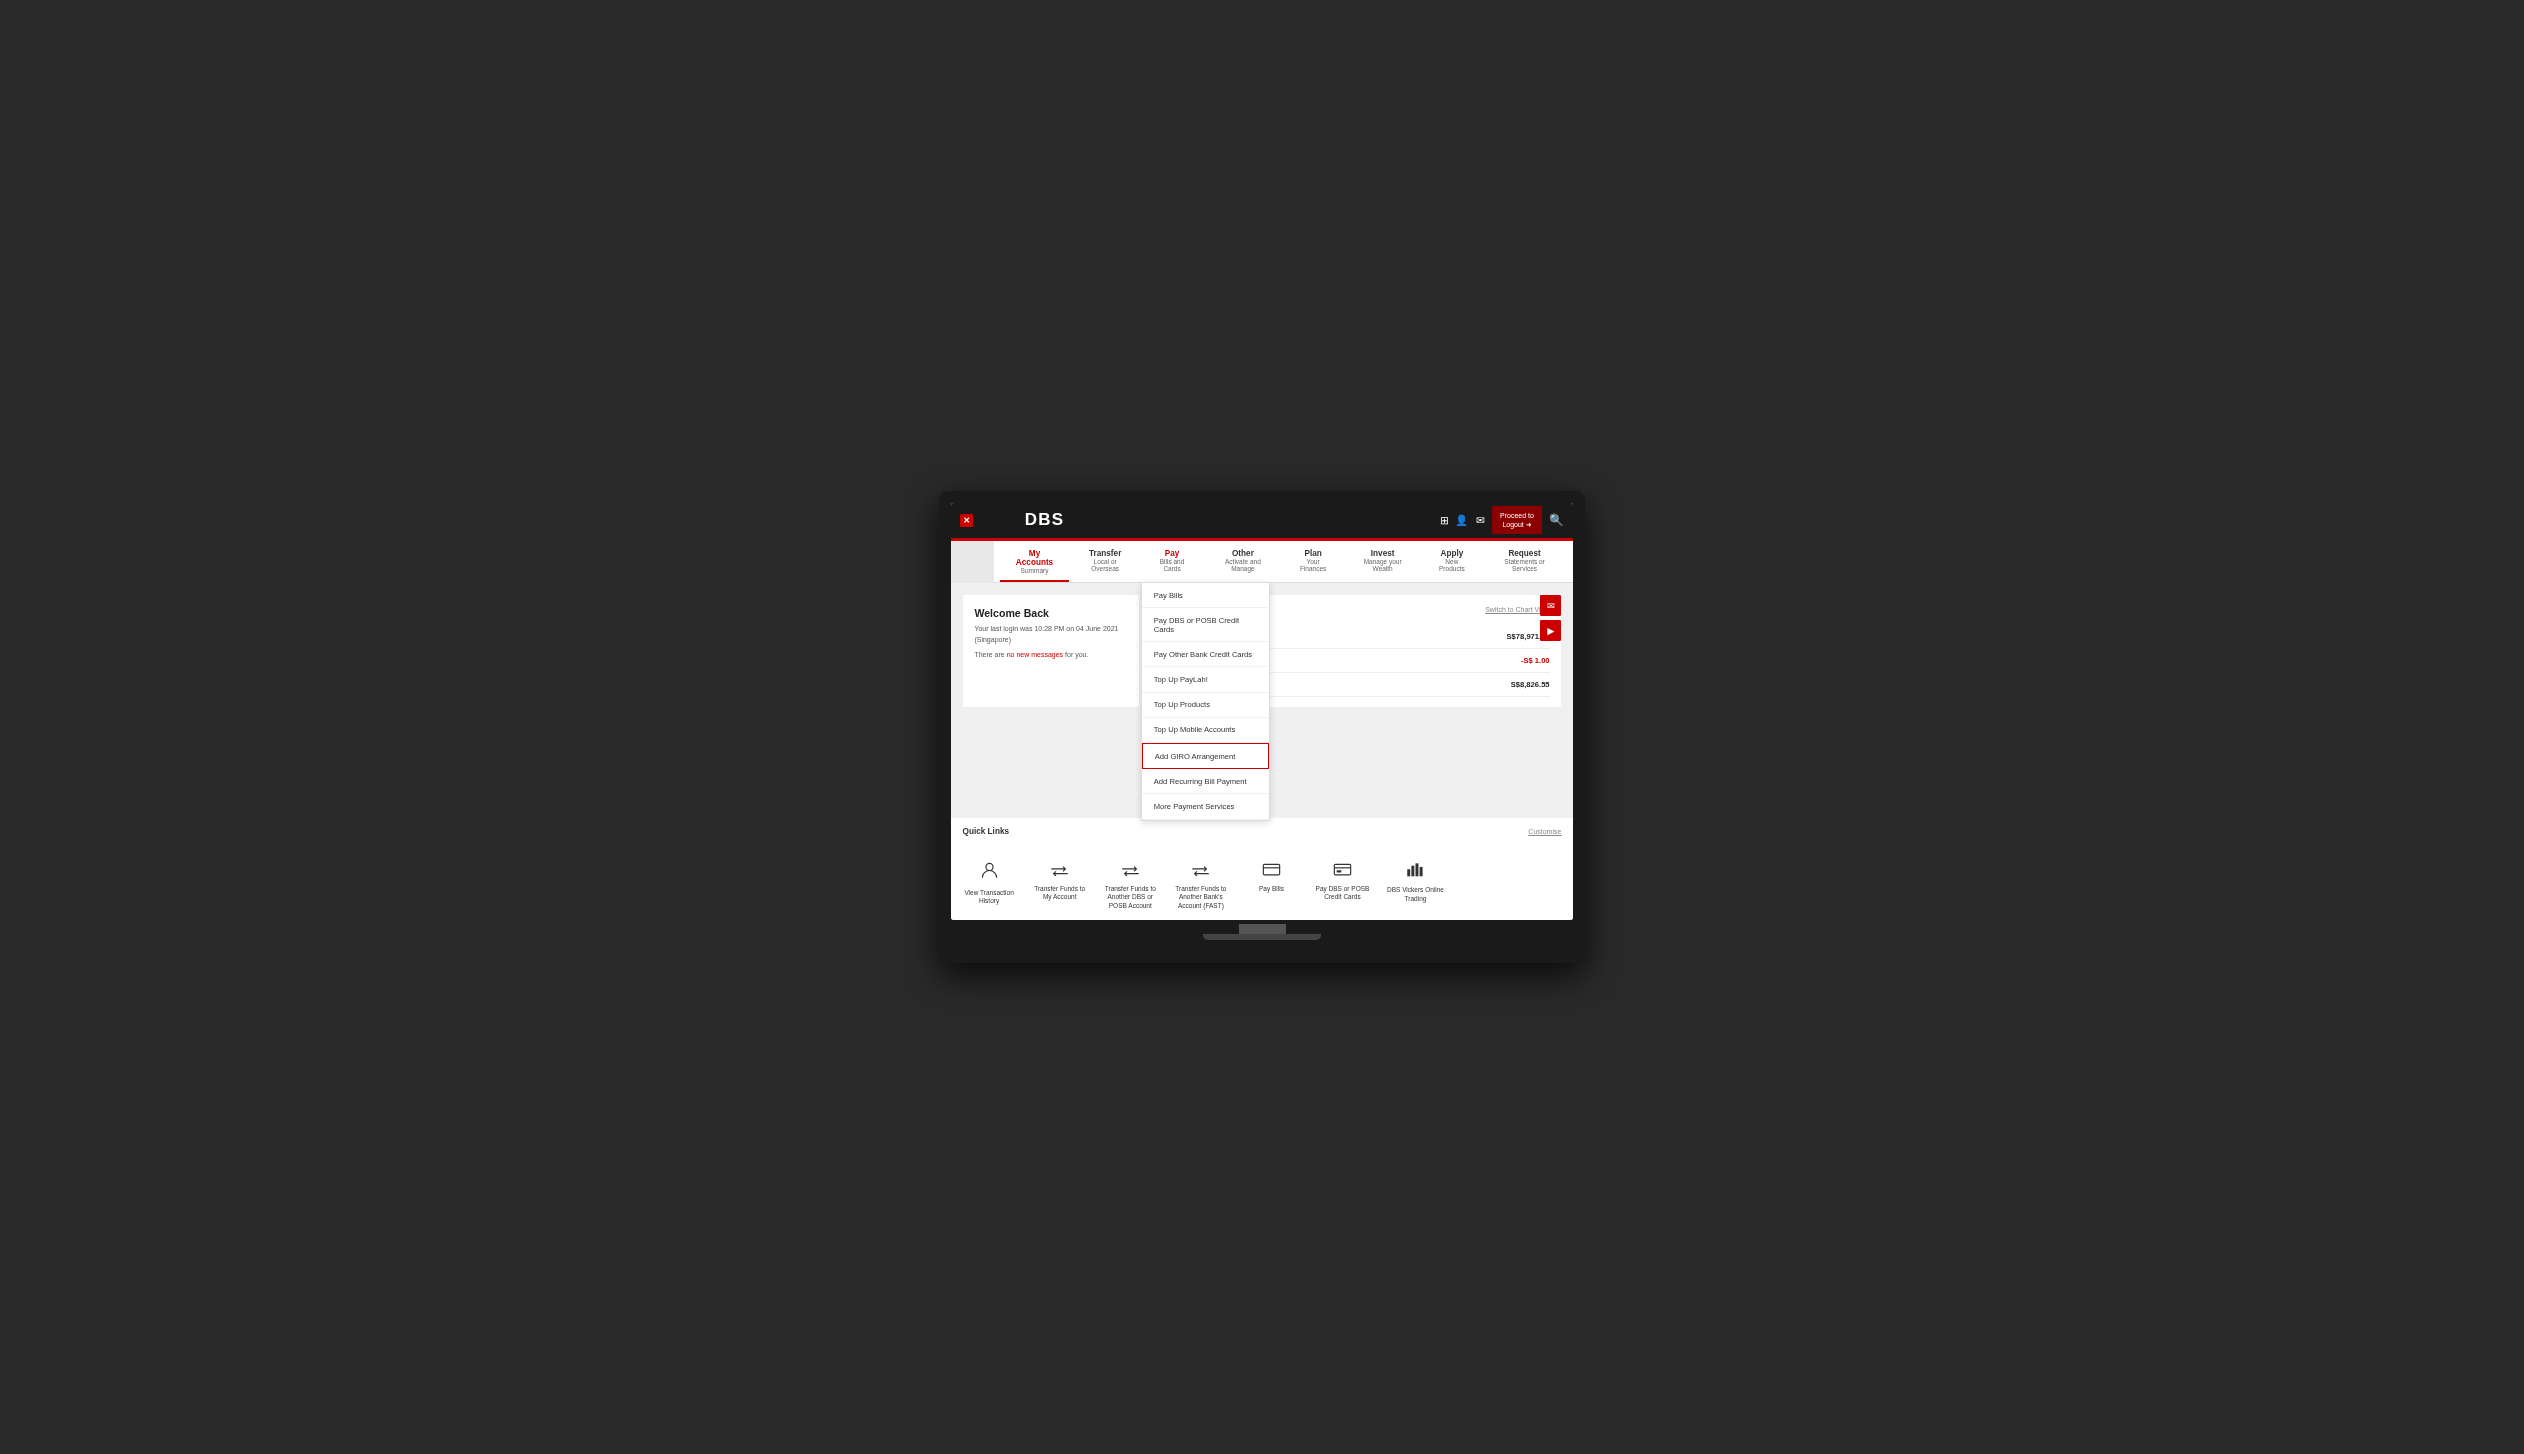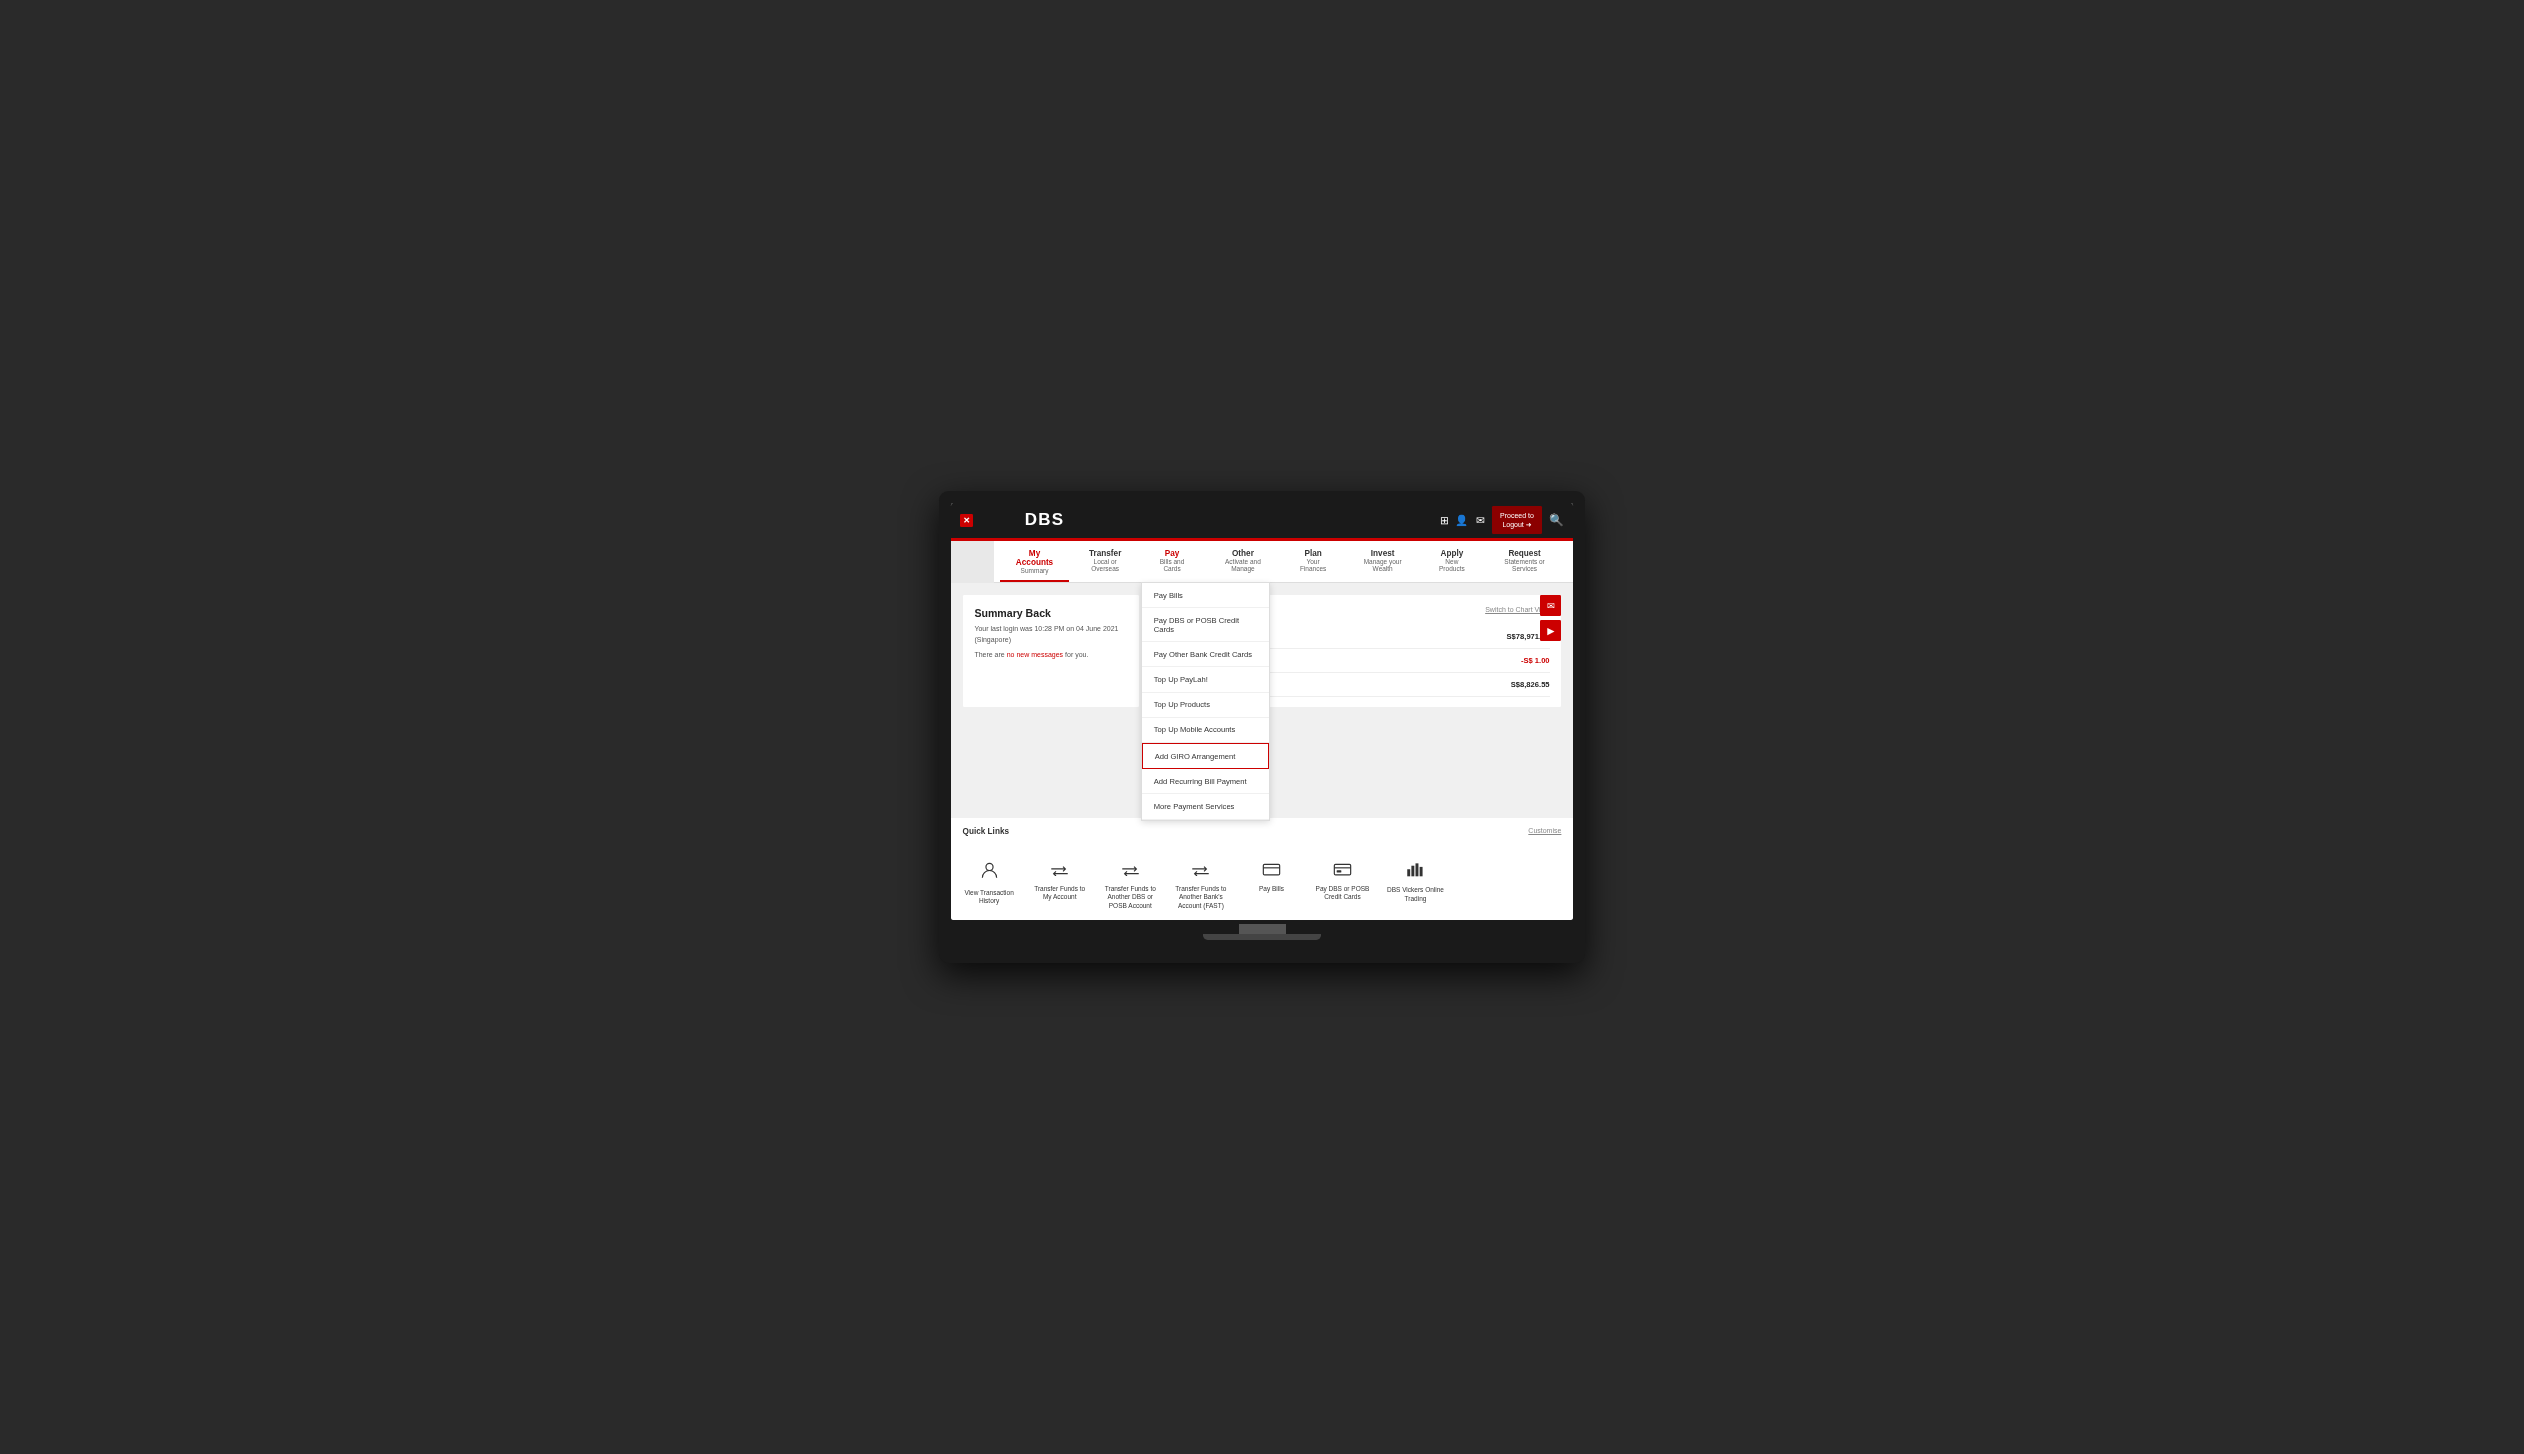--- a/index.html
+++ b/index.html
@@ -324,20 +324,21 @@
     
     .quick-links-section {
       background: white;
       margin: 0 0 0 0;
       padding: 9.4px 11.8px;
     }
 
     .quick-links-header {
       display: flex;
       justify-content: space-between;
+      align-items: center;
       margin-bottom: 25px;
     }
 
     .quick-links-title {
       font-size: 8.2px;
       font-weight: 600;
       color: #333;
     }
 
     .customise-link {
@@ -463,21 +464,21 @@
       <div class="nav-item">
         <span class="nav-main">Request</span>
         <span class="nav-sub">Statements or Services</span>
       </div>
     </div>
 
     <div class="main-content">
       <div class="content-grid">
 
         <div class="welcome-panel">
-          <div class="welcome-title">Summary Back</div>
+          <div class="welcome-title">Welcome Back</div>
           <p class="welcome-text">Your last login was 10:28 PM on 04 June 2021 (Singapore)</p>
           <p class="welcome-text">
             <span>There are</span>
             <a class="welcome-link">no new messages</a>
             <span>for you.</span>
           </p>
         </div>
 
         <div class="overview-panel">
           <div class="overview-header">

